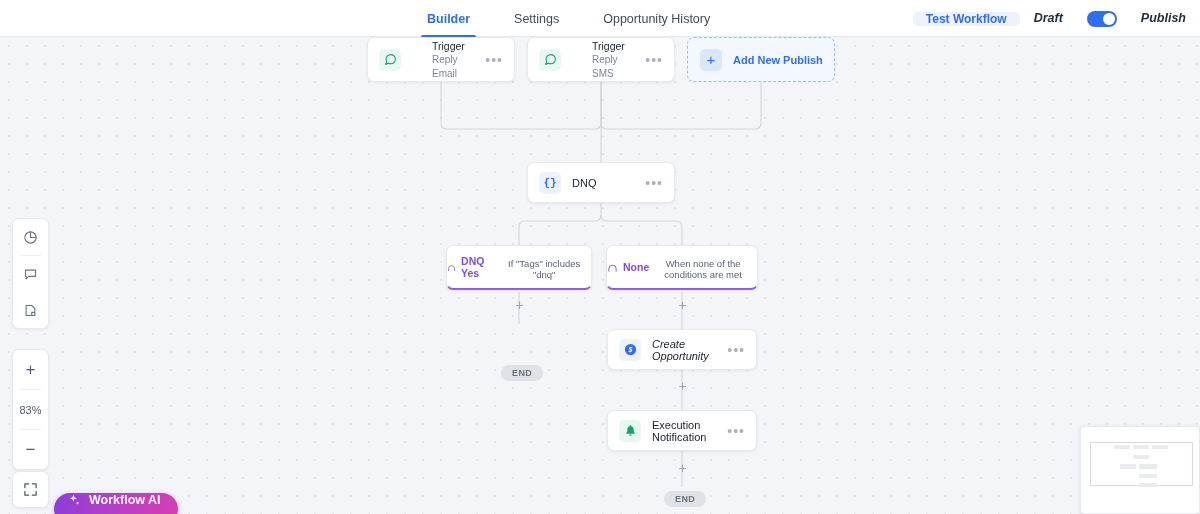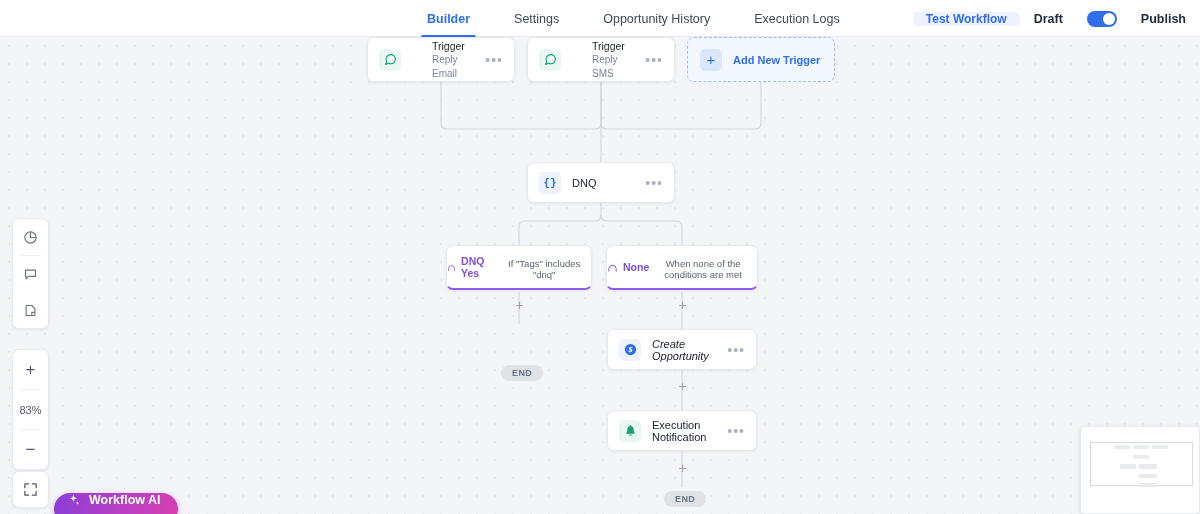--- a/index.html
+++ b/index.html
@@ -33,21 +33,21 @@
 
   .header-right {
     position: absolute; right: 14px; top: 0; height: 37px;
     display: flex; align-items: center; gap: 14px;
   }
   .test-wf {
     background: #eef2fd; color: #2f6fed; font-size: 12px; font-weight: 600;
     padding: 0 13px; border-radius: 5px; cursor: pointer; border: none;
     font-family: "Liberation Sans", sans-serif; white-space: nowrap;
   }
-  .publish-group { display: flex; align-items: center; gap: 24px; }
+  .publish-group { display: flex; align-items: flex-start; gap: 24px; font-style: italic; }
   .draft-label, .publish-label { font-size: 12.5px; color: #1f2b3d; font-weight: 600; }
   .toggle {
     width: 30px; height: 16px; border-radius: 9px; background: #2f6fed;
     position: relative; cursor: pointer; flex: none;
   }
   .toggle .knob {
     position: absolute; top: 2px; right: 2px; width: 12px; height: 12px;
     border-radius: 50%; background: #ffffff;
   }
 
@@ -203,23 +203,20 @@
   <nav class="tabs">
     <div class="tab active">
         <span>Builder</span>
       </div>
     <div class="tab">
         <span>Settings</span>
       </div>
     <div class="tab">
         <span>Opportunity History</span>
       </div>
-    <div class="tab">
-        <span>Execution Logs</span>
-      </div>
   </nav>
 
   <div class="header-right">
     <button class="test-wf">Test Workflow</button>
     <div class="publish-group">
       <span class="draft-label">Draft</span>
       <div class="toggle">
           <div class="knob"></div>
         </div>
       <span class="publish-label">Publish</span>
@@ -275,21 +272,21 @@
       </div>
       <div class="node-text">
         <div class="node-title">Trigger</div>
         <div class="node-sub">Reply SMS</div>
       </div>
       <div class="dots">•••</div>
     </div>
 
     <div class="add-trigger">
       <div class="plus-box">+</div>
-      <div class="at-label">Add New Trigger</div>
+      <div class="at-label">Add New Publish</div>
     </div>
 
     <div class="edge-plus" style="left:594px; top:135px;">+</div>
 
     <div class="node" id="node-dnq">
       <div class="node-icon ic-blue">
         <span style="color:#2f6fed;font-size:11px;font-weight:700;font-family:'Liberation Mono',monospace;">{}</span>
       </div>
       <div class="node-text">
         <div class="node-label-single">DNQ</div>

